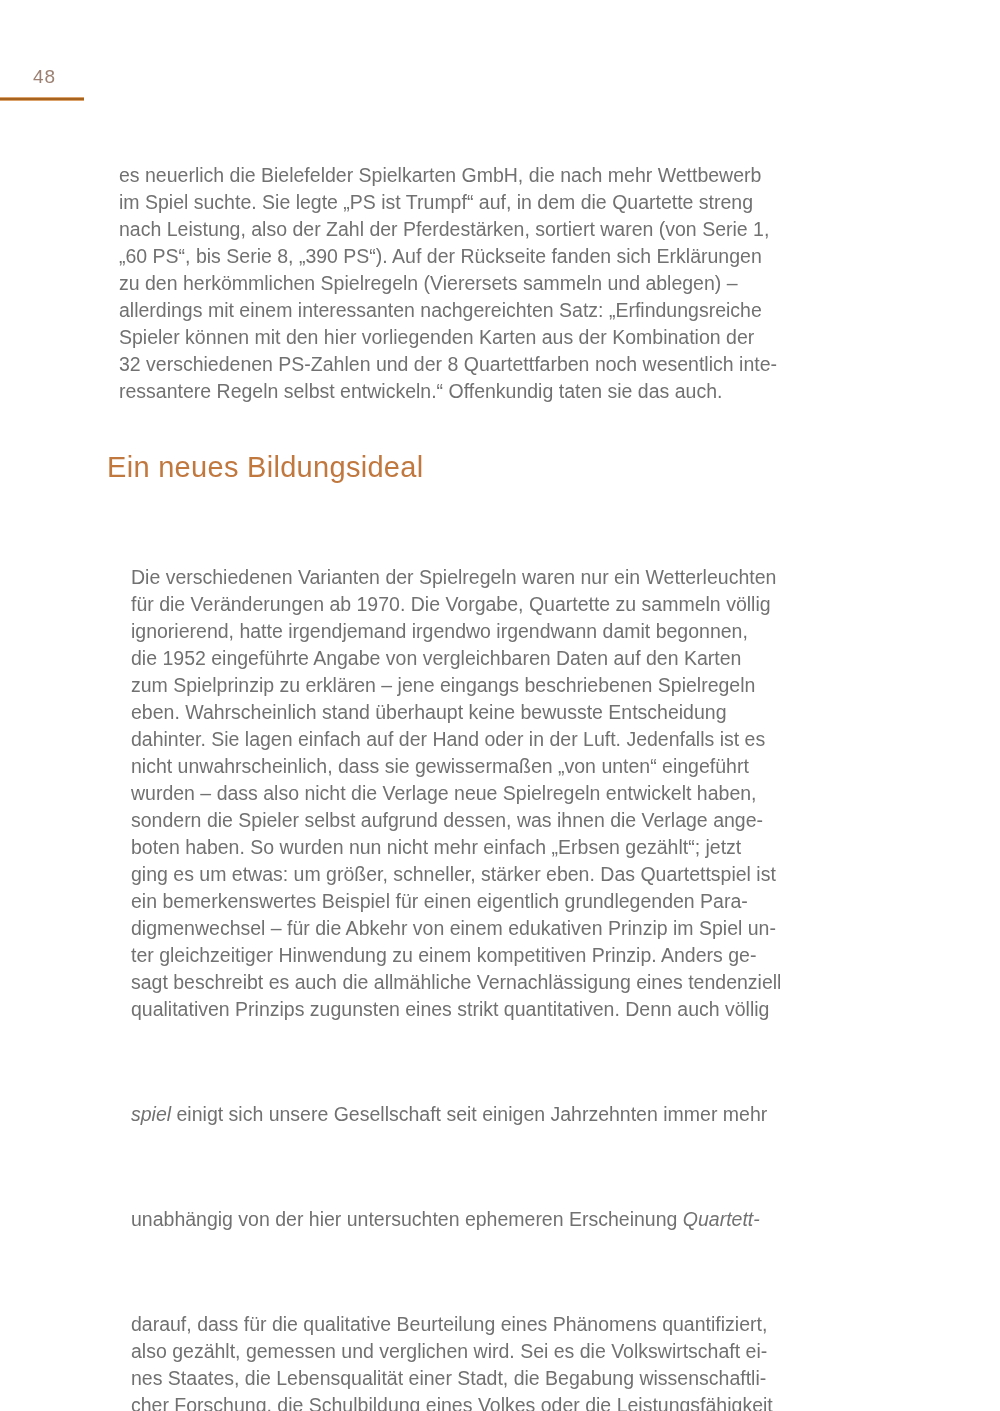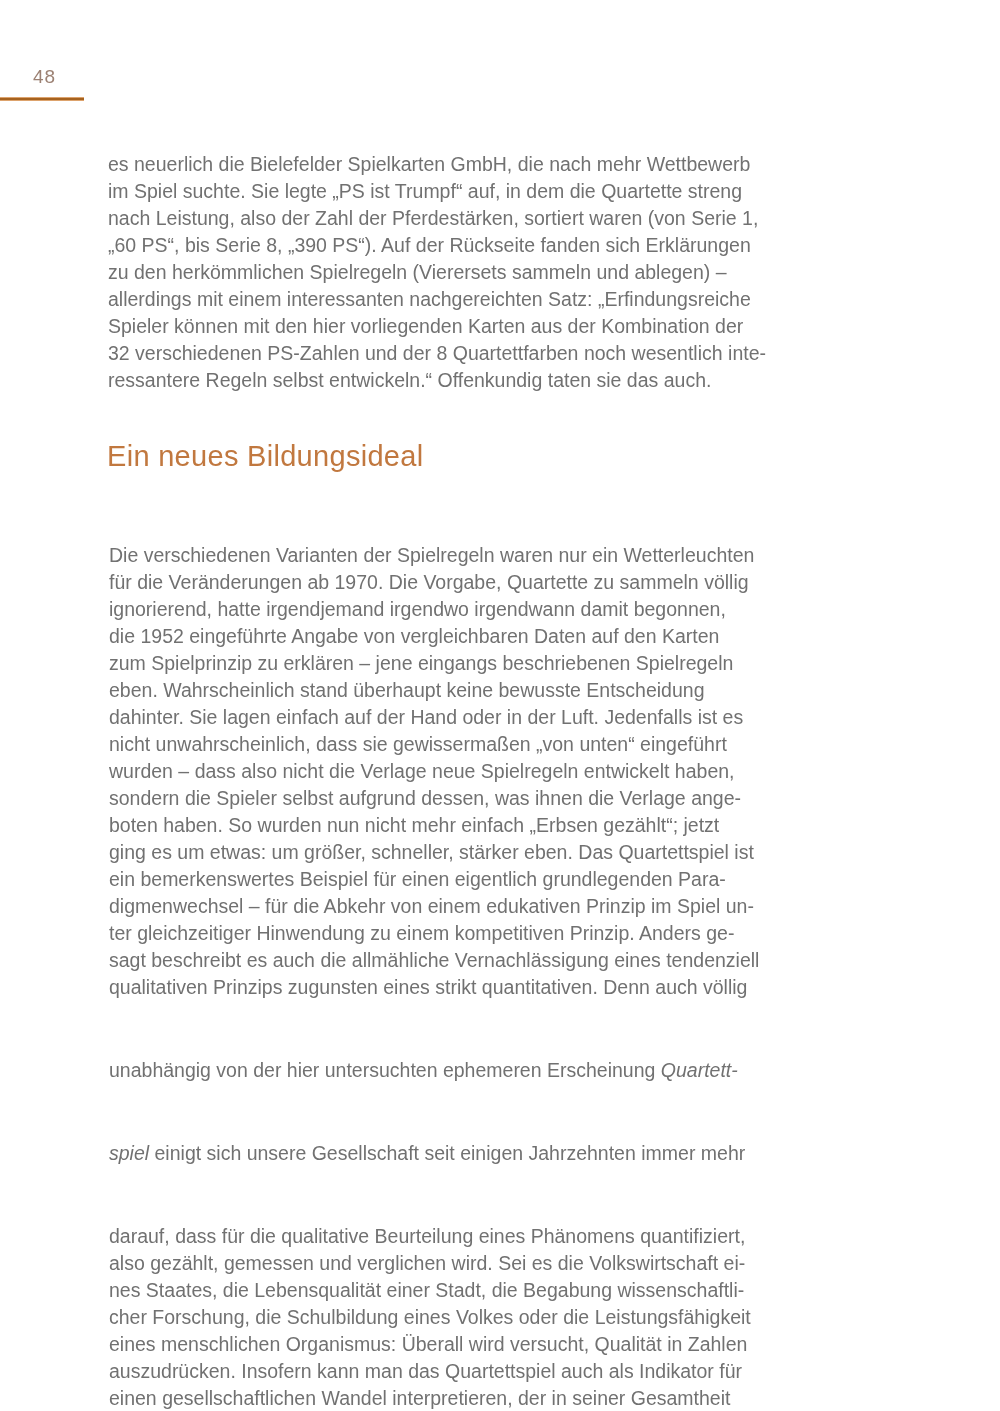--- a/index.html
+++ b/index.html
@@ -41,21 +41,21 @@
     position: absolute;
     left: 107px;
     top: 150px;
     width: 720px;
   }
   .body, .lines, .line {
     font-size: 19.5px;
     line-height: 27px;
     color: #717171;
     font-weight: 400;
-    margin: 1px;
+    margin: 12px;
     white-space: pre;
   }
   .heading {
     font-size: 29px;
     line-height: 34px;
     font-weight: 400;
     letter-spacing: 0.3px;
     color: #c1783f;
     margin: 45px 0 14px 0;
   }
@@ -97,22 +97,22 @@
 nicht unwahrscheinlich, dass sie gewissermaßen „von unten“ eingeführt
 wurden – dass also nicht die Verlage neue Spielregeln entwickelt haben,
 sondern die Spieler selbst aufgrund dessen, was ihnen die Verlage ange-
 boten haben. So wurden nun nicht mehr einfach „Erbsen gezählt“; jetzt
 ging es um etwas: um größer, schneller, stärker eben. Das Quartettspiel ist
 ein bemerkenswertes Beispiel für einen eigentlich grundlegenden Para-
 digmenwechsel – für die Abkehr von einem edukativen Prinzip im Spiel un-
 ter gleichzeitiger Hinwendung zu einem kompetitiven Prinzip. Anders ge-
 sagt beschreibt es auch die allmähliche Vernachlässigung eines tendenziell
 qualitativen Prinzips zugunsten eines strikt quantitativen. Denn auch völlig</div>
+      <div class="line"><em>spiel</em><span> einigt sich unsere Gesellschaft seit einigen Jahrzehnten immer mehr</span></div>
       <div class="line"><span>unabhängig von der hier untersuchten ephemeren Erscheinung </span><em>Quartett-</em></div>
-      <div class="line"><em>spiel</em><span> einigt sich unsere Gesellschaft seit einigen Jahrzehnten immer mehr</span></div>
       <div class="lines">darauf, dass für die qualitative Beurteilung eines Phänomens quantifiziert,
 also gezählt, gemessen und verglichen wird. Sei es die Volkswirtschaft ei-
 nes Staates, die Lebensqualität einer Stadt, die Begabung wissenschaftli-
 cher Forschung, die Schulbildung eines Volkes oder die Leistungsfähigkeit
 eines menschlichen Organismus: Überall wird versucht, Qualität in Zahlen
 auszudrücken. Insofern kann man das Quartettspiel auch als Indikator für
 einen gesellschaftlichen Wandel interpretieren, der in seiner Gesamtheit
 alles andere als ephemer ist.</div>
     </div>
 

